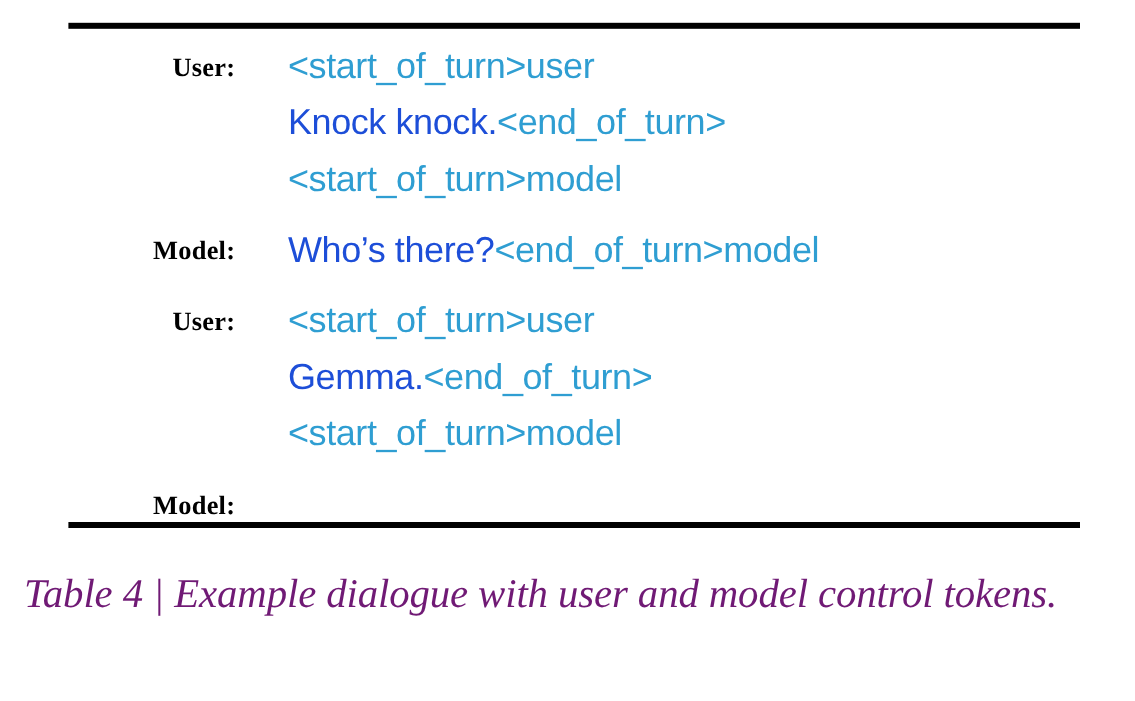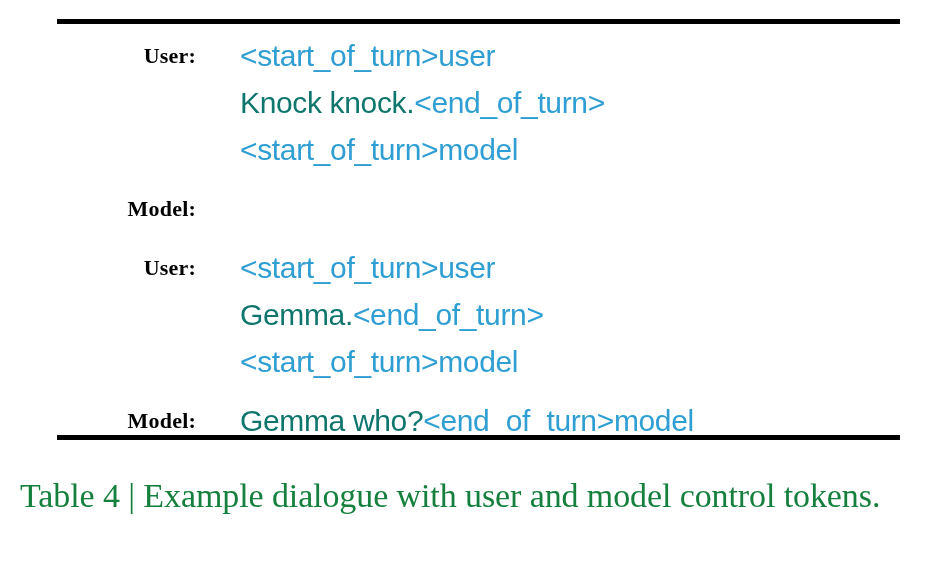--- a/index.html
+++ b/index.html
@@ -74,67 +74,68 @@
     line-height: 47px;
     letter-spacing: -0.35px;
     white-space: pre;
     color: #000000;
   }
 
   .tok {
     color: #2f9ed2;
   }
   .lit {
-    color: #0f766e;
+    color: #1d4ed8;
   }
 
   .code-line {
     display: block;
     white-space: pre;
   }
 
   
   .caption {
     position: absolute;
     left: 20px;
     top: 470px;
     width: 918px;
     font-family: "Liberation Serif", "DejaVu Serif", serif;
     font-size: 34px;
     line-height: 52px;
-    color: #15803d;
+    color: #701a75;
     text-align: left;
     letter-spacing: -0.1px;
+    font-style: italic;
   }
   .caption .cap-label { white-space: nowrap; }
 </style>
 </head>
 <body style="background: rgb(255, 255, 255);">
 
 <div class="page">
 
   <div class="table-block">
 
     <div class="rule rule-top" style="background: rgb(0, 0, 0);"></div>
 
     <div class="rows">
         <div class="row">
           <div class="row-label">User:</div>
           <div class="row-content"><span class="code-line"><span class="tok" style="color: rgb(47, 158, 210);">&lt;start_of_turn&gt;user</span></span><span class="code-line"><span class="lit">Knock knock.</span><span class="tok" style="color: rgb(47, 158, 210);">&lt;end_of_turn&gt;</span></span><span class="code-line"><span class="tok" style="color: rgb(47, 158, 210);">&lt;start_of_turn&gt;model</span></span></div>
         </div>
         <div class="row">
           <div class="row-label">Model:</div>
+          <div class="row-content"><span class="code-line"><span class="lit">Who’s there?</span><span class="tok" style="color: rgb(47, 158, 210);">&lt;end_of_turn&gt;model</span></span></div>
         </div>
         <div class="row">
           <div class="row-label">User:</div>
           <div class="row-content"><span class="code-line"><span class="tok" style="color: rgb(47, 158, 210);">&lt;start_of_turn&gt;user</span></span><span class="code-line"><span class="lit">Gemma.</span><span class="tok" style="color: rgb(47, 158, 210);">&lt;end_of_turn&gt;</span></span><span class="code-line"><span class="tok" style="color: rgb(47, 158, 210);">&lt;start_of_turn&gt;model</span></span></div>
         </div>
         <div class="row">
           <div class="row-label">Model:</div>
-          <div class="row-content"><span class="code-line"><span class="lit">Gemma who?</span><span class="tok" style="color: rgb(47, 158, 210);">&lt;end_of_turn&gt;model</span></span></div>
         </div>
       </div>
 
     <div class="rule rule-bottom" style="background: rgb(0, 0, 0);"></div>
   </div>
 
   <div class="caption">
     <span class="cap-label">Table 4 |</span><span> Example dialogue with user and model control tokens.</span>
   </div>
 

